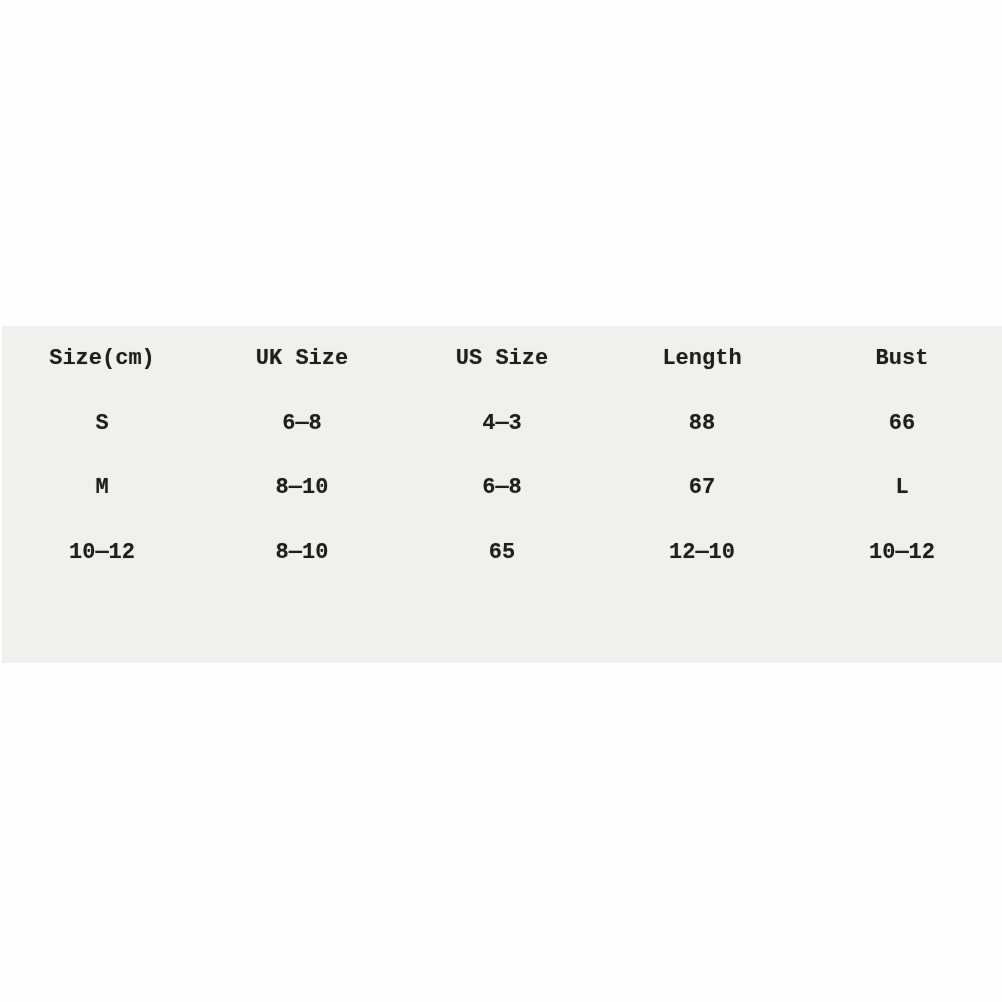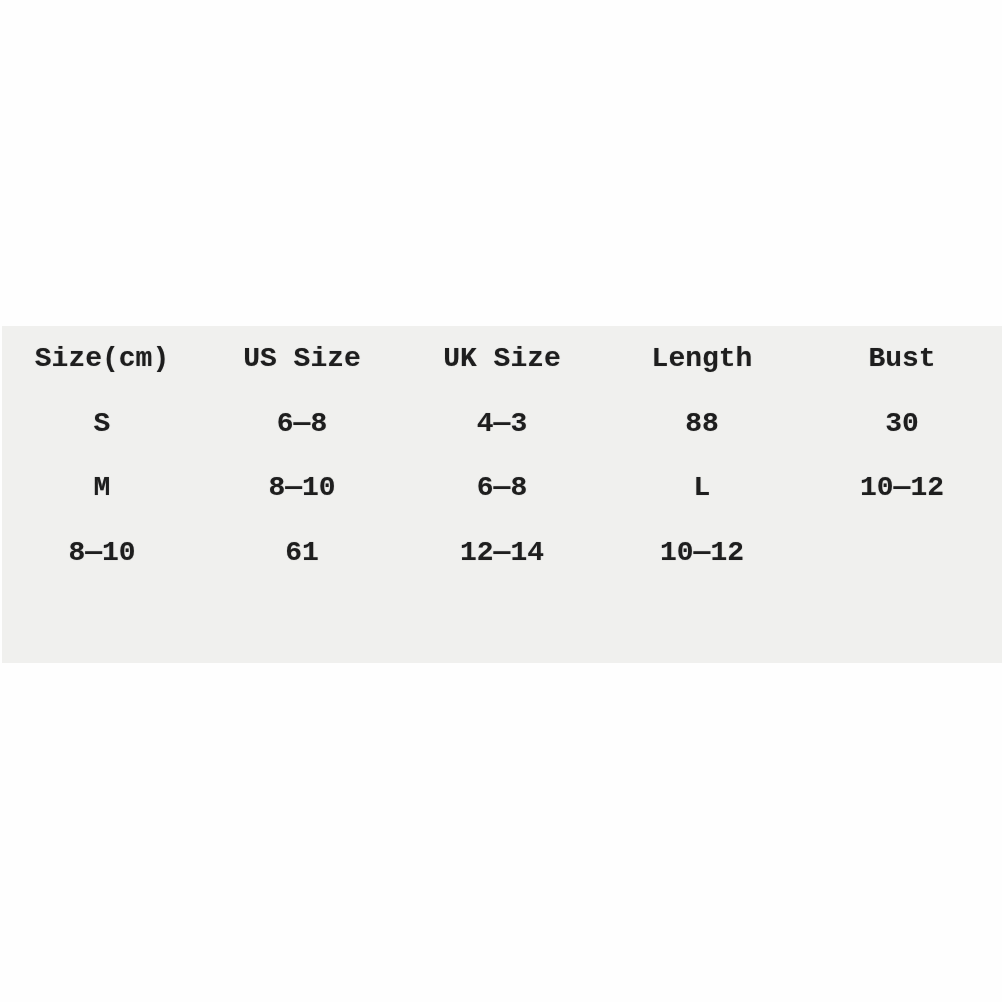--- a/index.html
+++ b/index.html
@@ -27,50 +27,51 @@
     grid-template-columns: repeat(5, 1fr);
     grid-template-rows: repeat(5, 64.8px);
     width: 100%;
   }
   .cell {
     display: flex;
     align-items: center;
     justify-content: center;
     font-family: "Liberation Mono", monospace;
     font-weight: bold;
-    font-size: 28px;
+    font-size: 22px;
     color: var(--text-color, #1e1e1e);
     white-space: nowrap;
     text-shadow: 0 0 1px rgba(30,30,30,0.35);
   }
 </style>
 </head>
 <body>
 
 <div class="size-panel">
   <div class="size-table">
 
     <div class="cell">Size(cm)</div>
+    <div class="cell">UK Size</div>
     <div class="cell">US Size</div>
-    <div class="cell">UK Size</div>
     <div class="cell">Length</div>
     <div class="cell">Bust</div>
 
     <div class="cell">S</div>
     <div class="cell">6—8</div>
     <div class="cell">4—3</div>
     <div class="cell">88</div>
-    <div class="cell">30</div>
+    <div class="cell">66</div>
 
     <div class="cell">M</div>
     <div class="cell">8—10</div>
     <div class="cell">6—8</div>
+    <div class="cell">67</div>
 
     <div class="cell">L</div>
     <div class="cell">10—12</div>
     <div class="cell">8—10</div>
-    <div class="cell">61</div>
+    <div class="cell">65</div>
 
-    <div class="cell">12—14</div>
+    <div class="cell">12—10</div>
     <div class="cell">10—12</div>
 
   </div>
 </div>
 
 </body></html>

